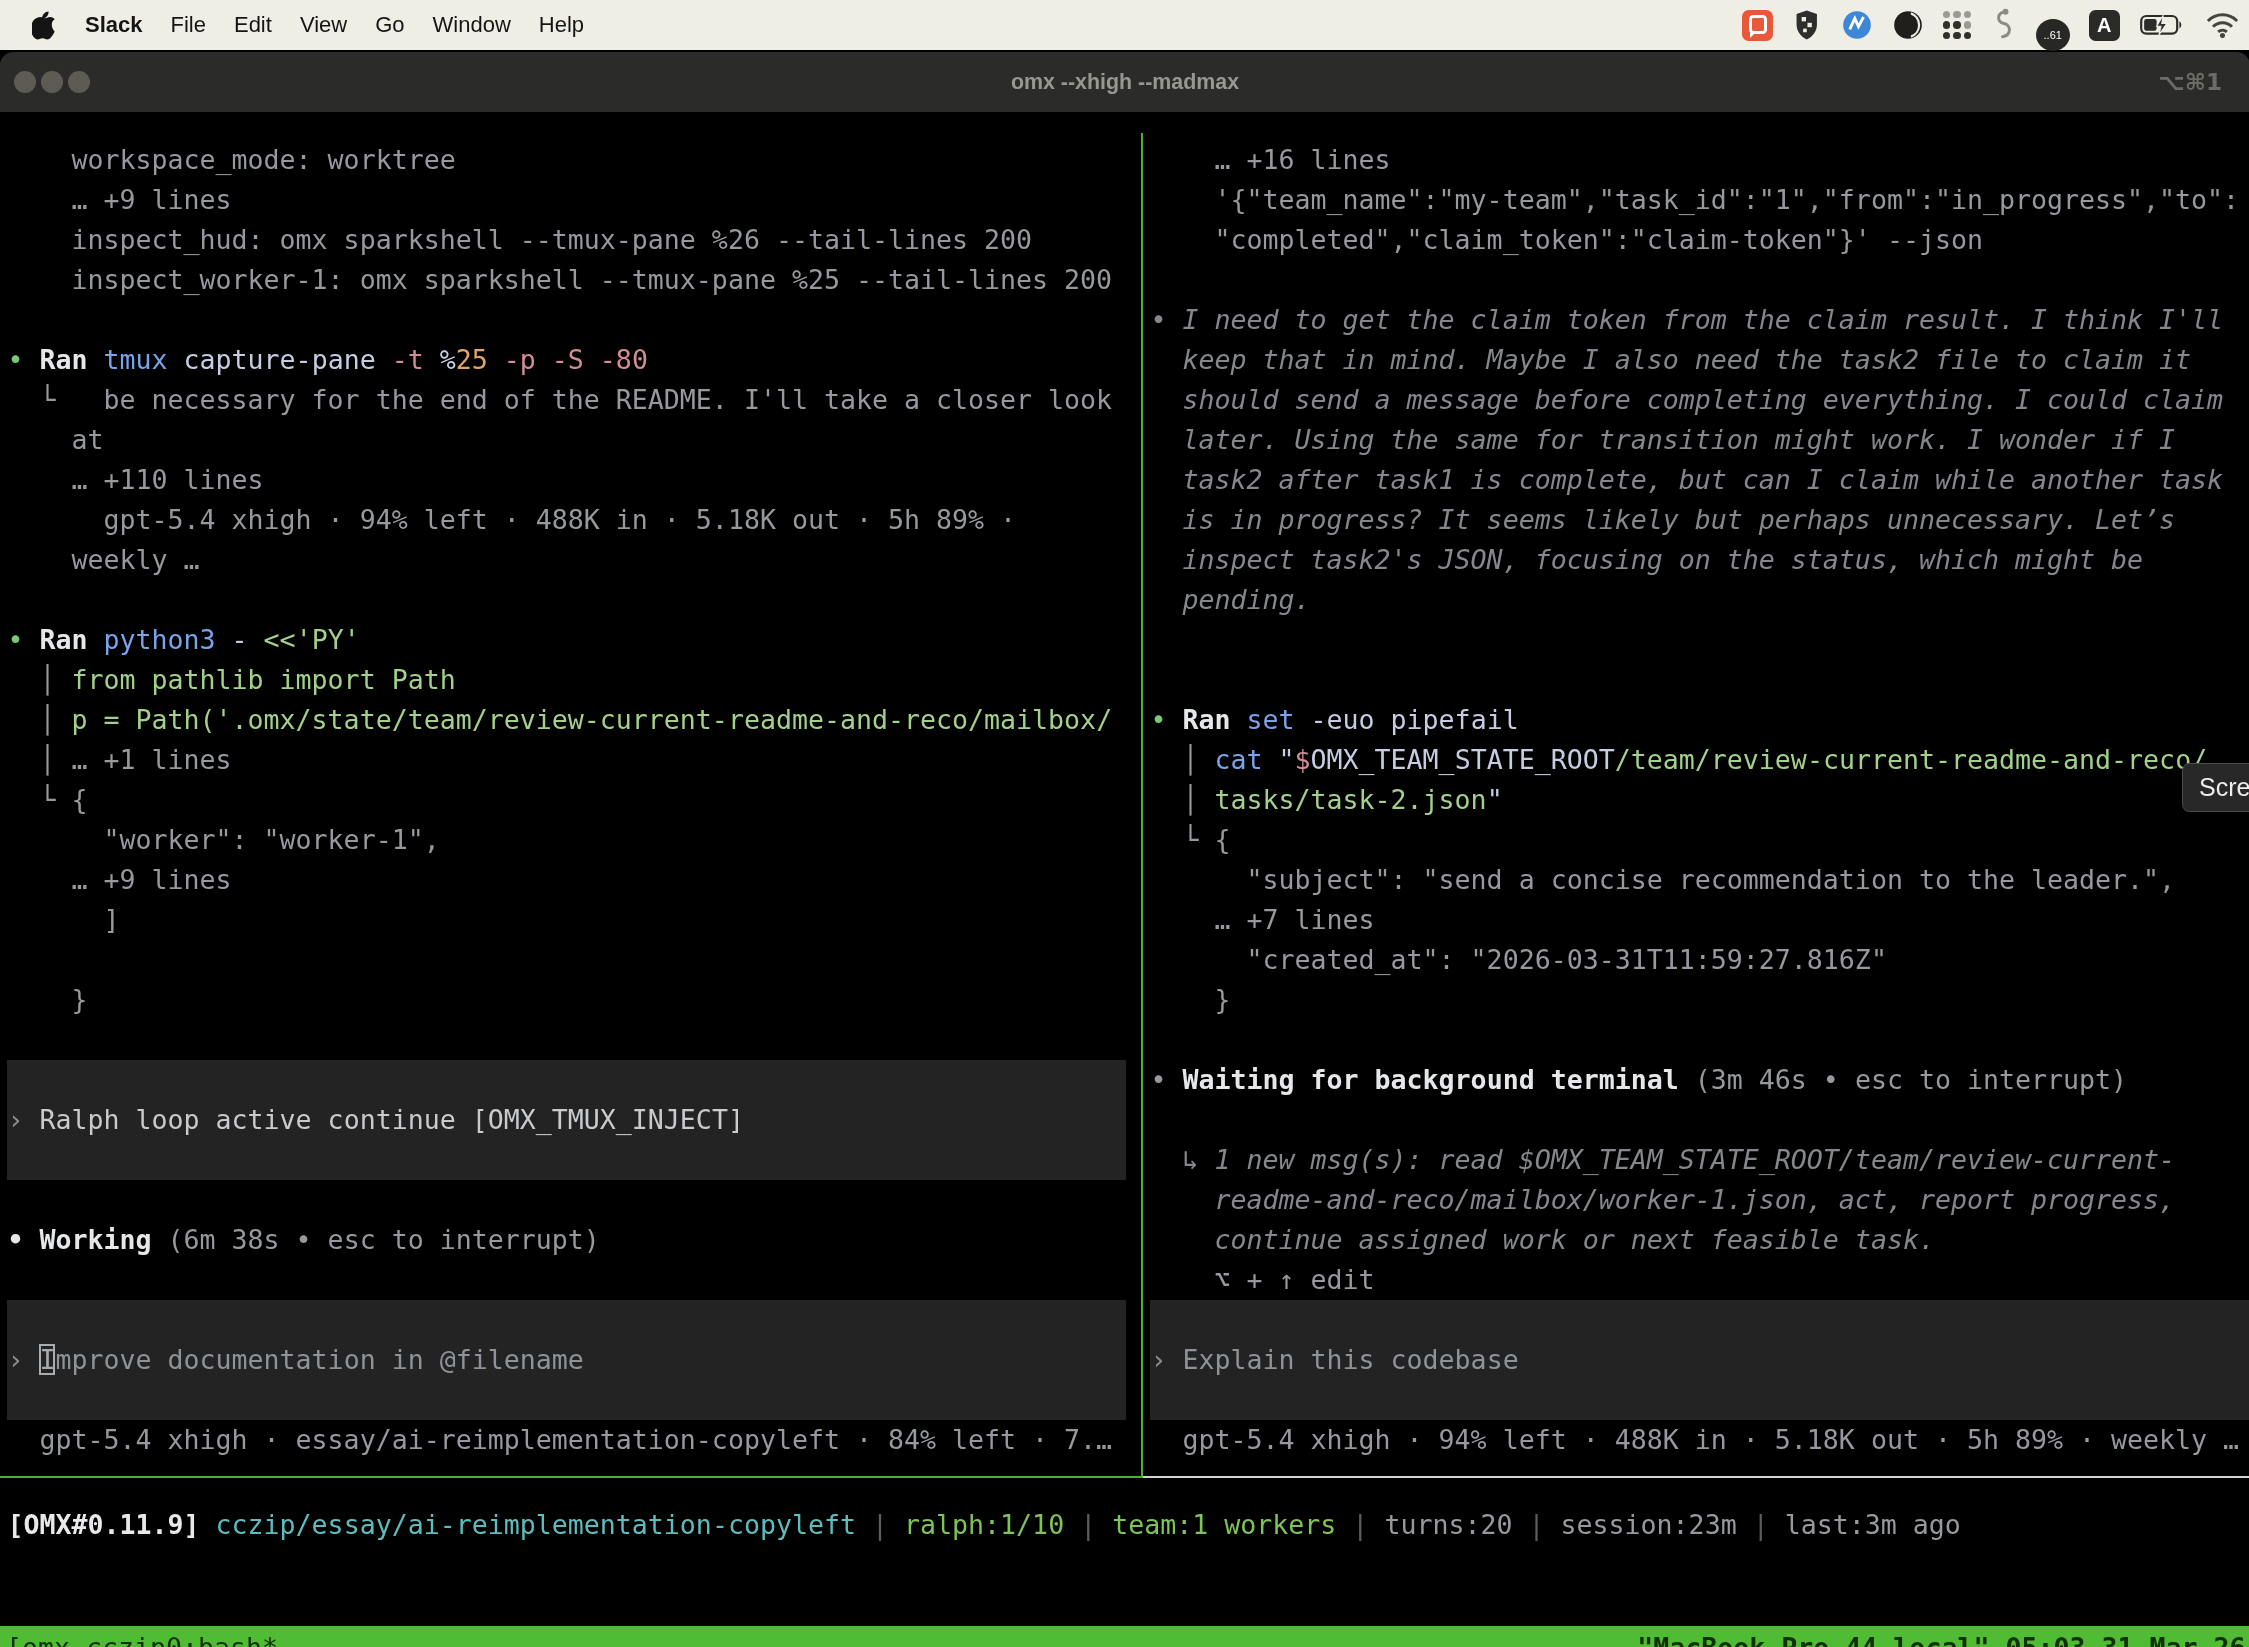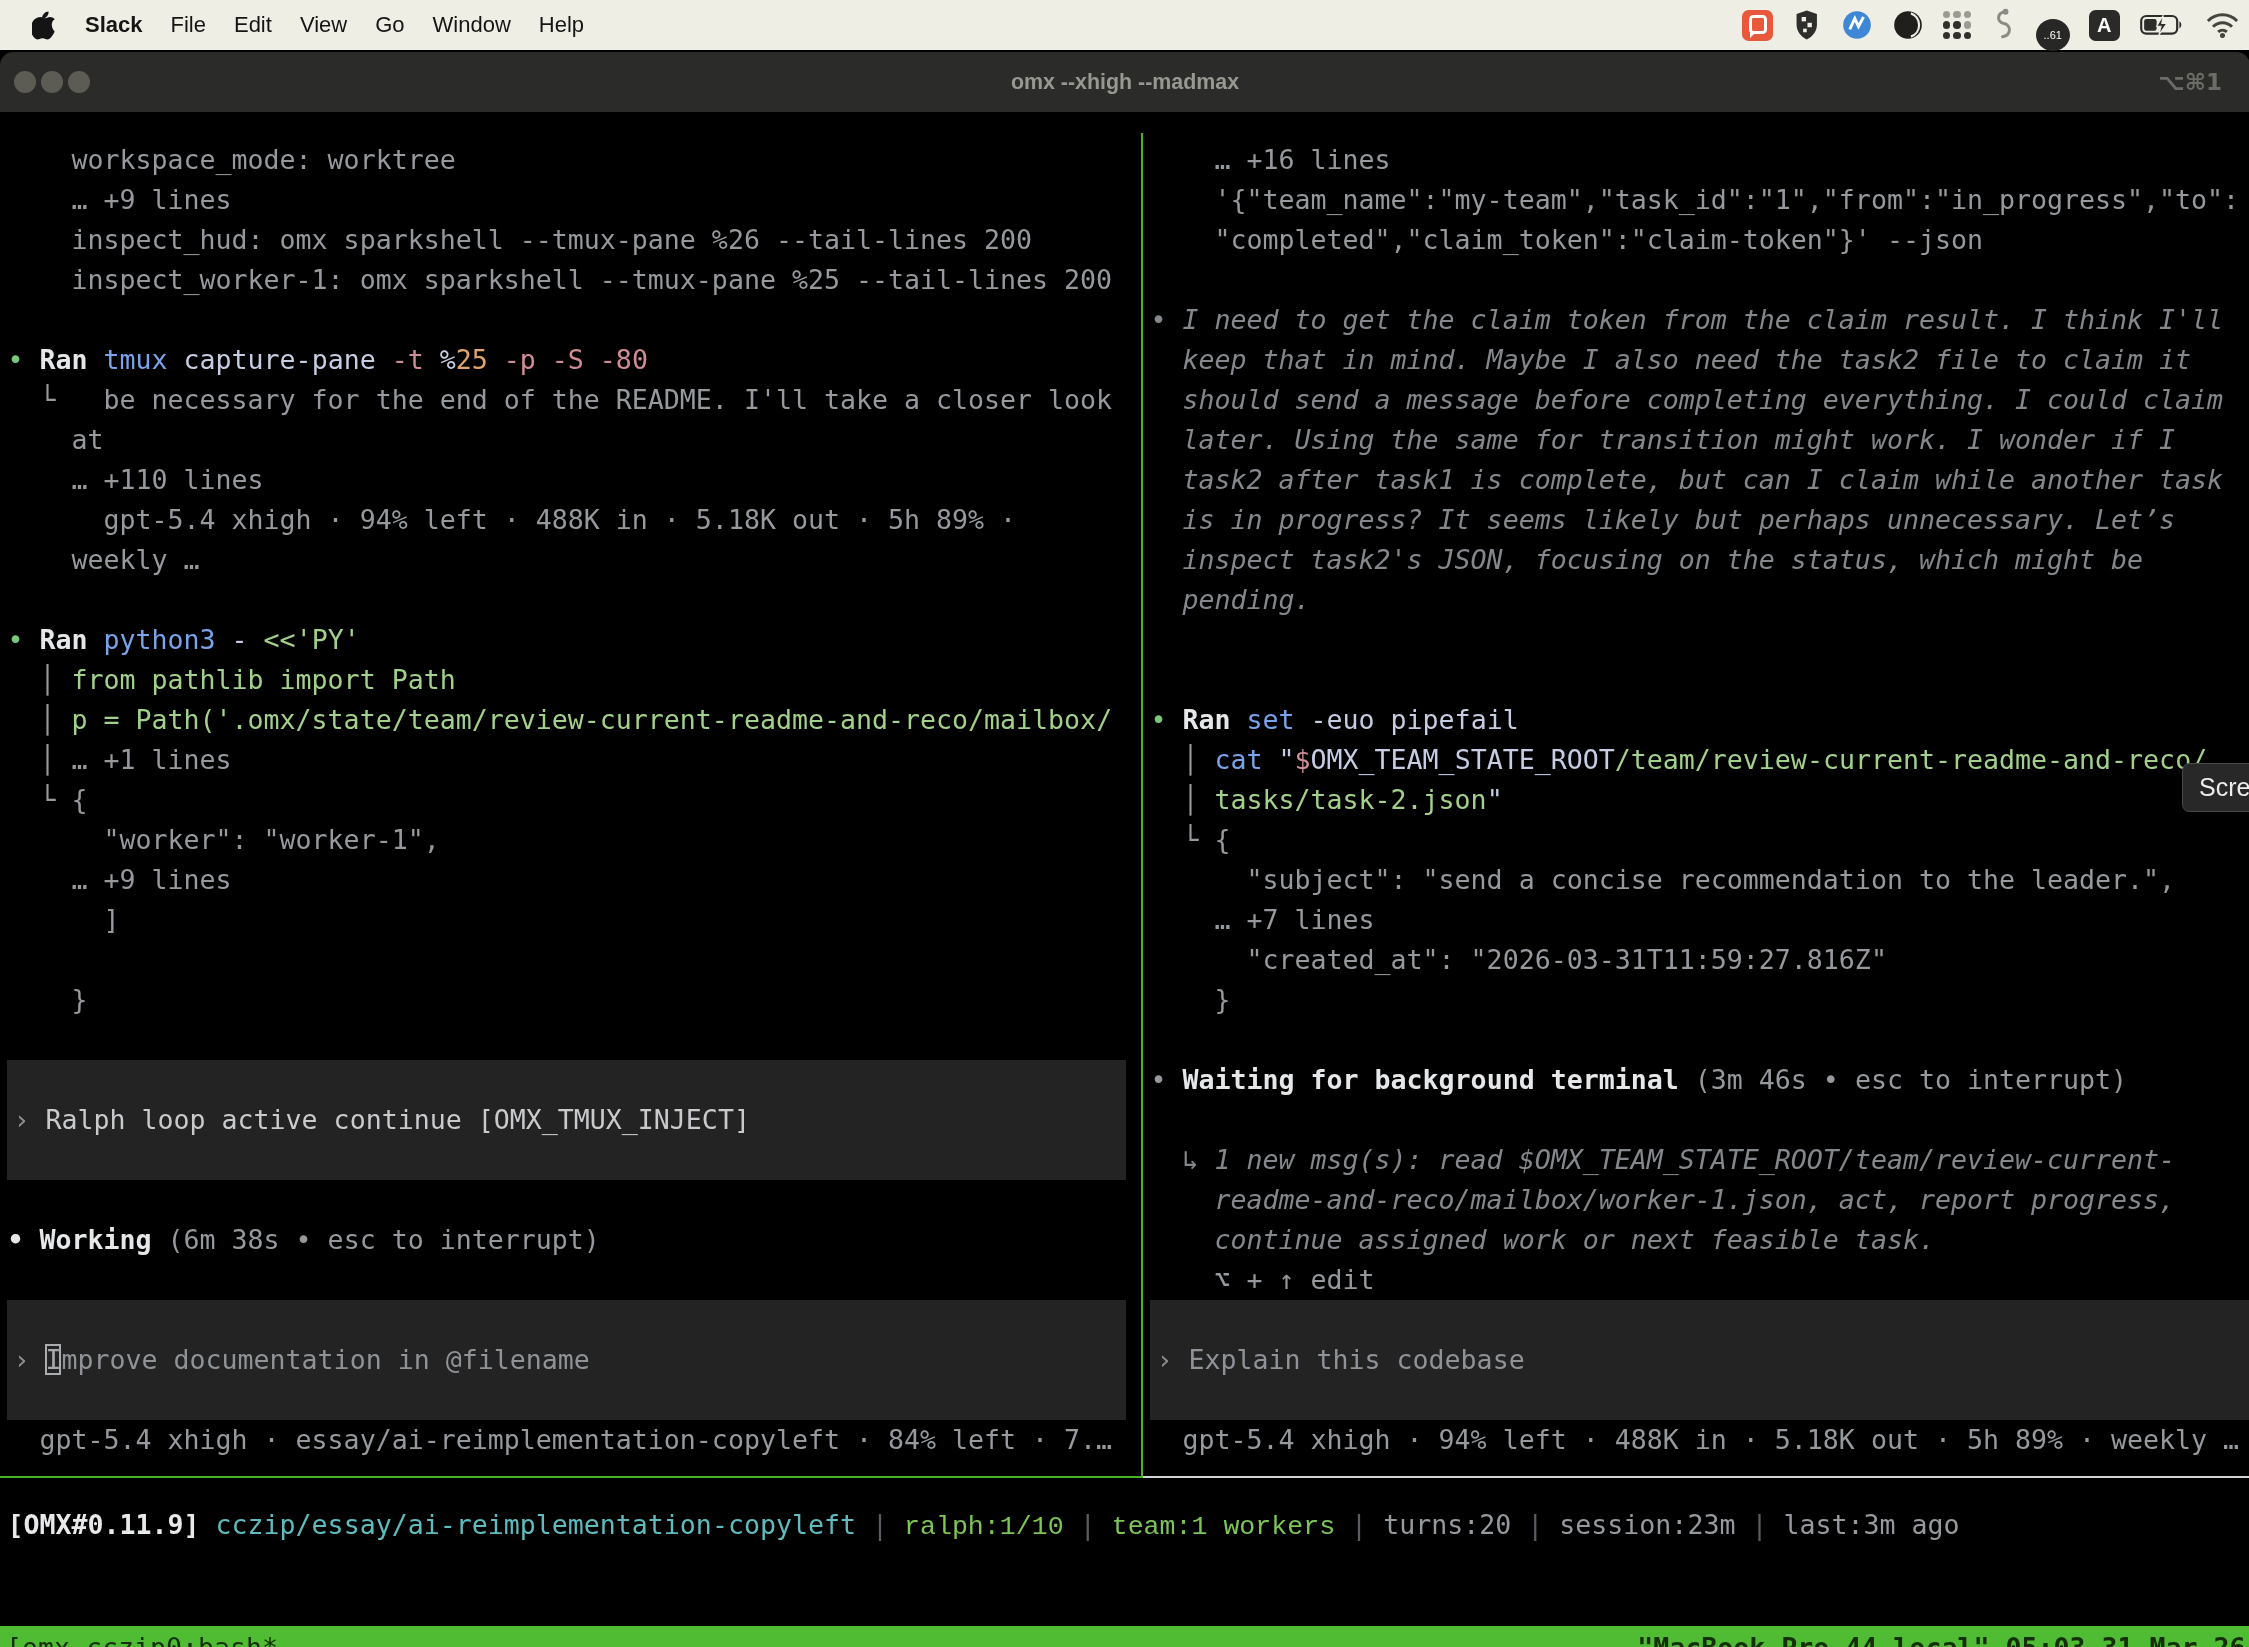--- a/index.html
+++ b/index.html
@@ -39,21 +39,21 @@
             font-family:"DejaVu Sans",sans-serif;}
 
   
   .term{position:absolute;top:44px;left:0;right:0;bottom:0;background:#000;margin-top:37px;}
   .pane{position:absolute;top:0;height:1345px;overflow:hidden;background:#000;
         padding:7.4px 0 0 7.4px;box-sizing:border-box;
         font-family:"DejaVu Sans Mono",monospace;font-size:26.6px;}
   .pane-left{left:0;width:1141px;}
   .pane-right{left:1143px;width:1107px;}
   .t-line{height:40px;line-height:40px;white-space:pre;}
-  .tbox{background:#232324;padding:40px 0 40px 6px;margin-right:14.8px;}
+  .tbox{background:#232324;padding:40px 0 40px 0;margin-right:14.8px;}
   .pane-right .tbox{margin-right:0;}
   .vdivider{position:absolute;left:1141px;top:0;width:2.2px;height:1345px;background:#46b42a;}
   .hborder{position:absolute;top:1343px;height:2.2px;}
   .hborder-left{left:0;width:1141px;background:#46b42a;}
   .hborder-right{left:1143px;right:0;background:#d2d2d0;}
 
   .omx-line{position:absolute;top:1372px;left:7.4px;height:40px;line-height:40px;white-space:pre;
             font-family:"DejaVu Sans Mono",monospace;font-size:26.6px;}
 
   .tooltip{position:absolute;top:630px;left:2182px;background:#282828;border:1.5px solid #4a4a4a;
@@ -73,21 +73,21 @@
   .pr{color:#8b8f93;}
   .grn{color:#a3d18b;}
   .blu{color:#79a3ea;}
   .pale{color:#c6cde2;}
   .rose{color:#d18d95;}
   .org{color:#e0a46c;text-align:right;}
   .bgrn{color:#79c979;}
   .ph{color:#8f9397;}
   .cur{color:#a6aaad;outline:2.2px solid #a9adb0;outline-offset:-2.2px;}
   .cy{color:#5fbcbe;}
-  .sg{color:#7ec457;font-family:Liberation Mono, monospace;}
+  .sg{color:#7ec457;}
   .sep{color:#5a5e62;}
   .ob{color:#e8e9eb;font-weight:bold;}
 </style>
 </head>
 <body>
 
 <div class="screen">
 
   <div class="menubar">
     <span class="apple">

